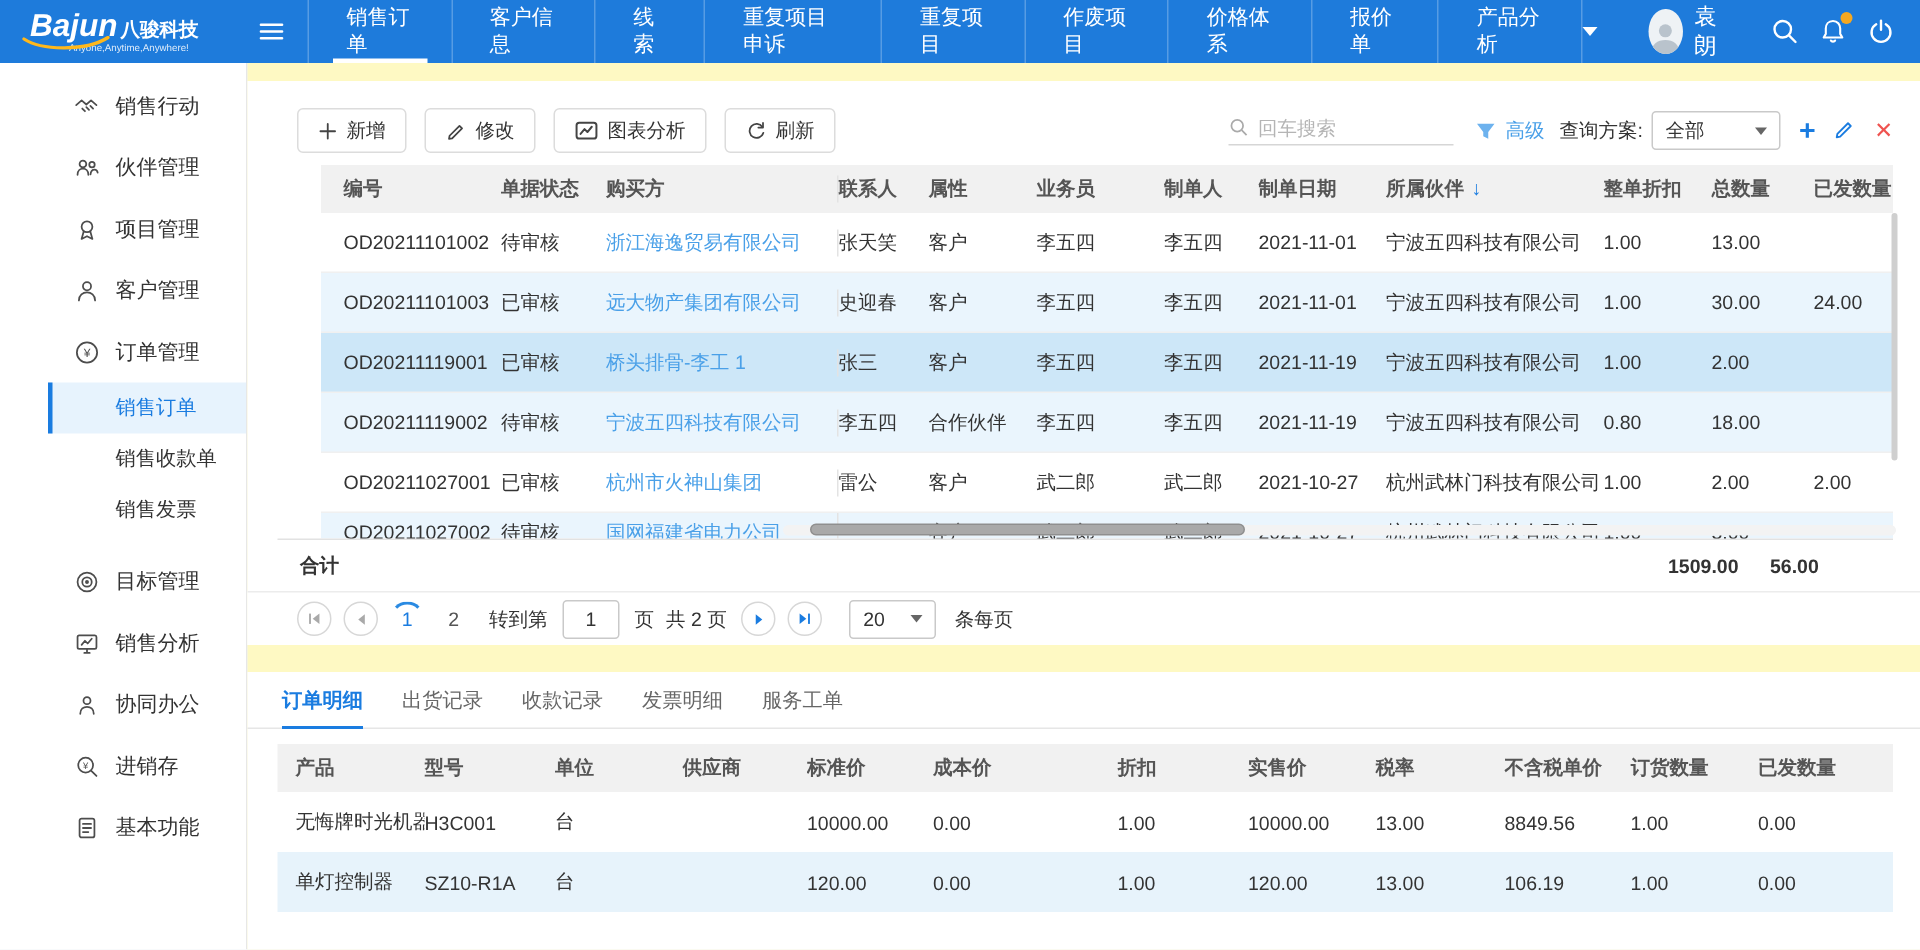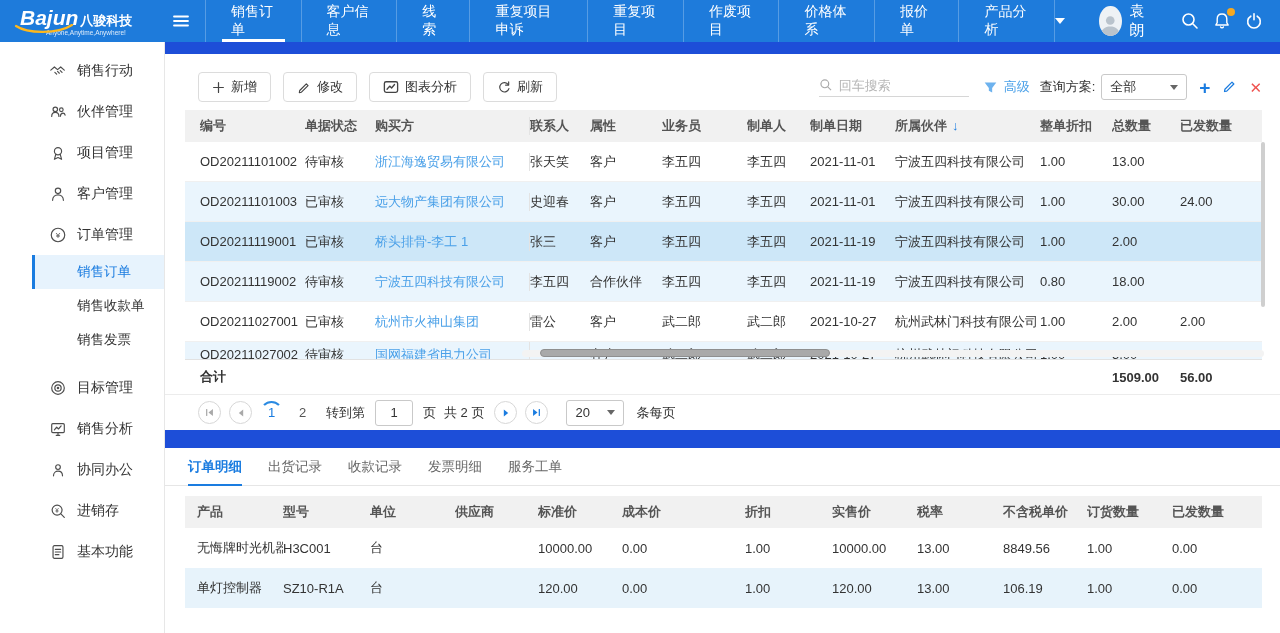--- a/index.html
+++ b/index.html
@@ -23,21 +23,21 @@
   .nav-right { margin-left:auto; display:flex; align-items:center; padding-right:16px; }
   .nav-caret { width:0; height:0; border-left:5px solid transparent; border-right:5px solid transparent; border-top:6px solid #fff; margin-right:34px; cursor:pointer; }
   .avatar { width:30px; height:30px; border-radius:50%; background:#eef2f5; display:flex; align-items:flex-end; justify-content:center; overflow:hidden; margin-right:8px; }
   .user-name { font-size:15px; margin-right:16px; }
   .nav-icon { position:relative; margin-left:12px; cursor:pointer; display:flex; align-items:center; }
   .badge-dot { position:absolute; top:-3px; right:-3px; width:8px; height:8px; border-radius:50%; background:#f6a821; }
 
   
   .main { flex:1; display:flex; min-height:0; }
   .sidebar { width:165px; flex:none; background:#fff; border-right:1px solid #e7e7e7; padding-top:8px; overflow:hidden;padding-left:32px; }
-  .content { flex:1; background:#1d4ed8; padding-top:12px; display:flex; flex-direction:column; min-width:0; }
+  .content { flex:1; background:#fef9c3; padding-top:12px; display:flex; flex-direction:column; min-width:0; }
 
   
   .side-item { height:41px; display:flex; align-items:center; padding-left:17px; font-size:14px; color:#333; cursor:pointer; }
   .side-item .sicon { width:18px; height:18px; margin-right:10px; display:flex; }
   .sicon svg { stroke:#4d4d4d; fill:none; stroke-width:1.3; stroke-linecap:round; stroke-linejoin:round; }
   .sub-item { height:34px; display:flex; align-items:center; padding-left:45px; font-size:13.5px; color:#333; cursor:pointer; position:relative; }
   .sub-item.active { background:#e7f3fd; color:#1a7ce0; }
   .sub-item.active::before { content:""; position:absolute; left:0; top:0; bottom:0; width:3px; background:#1a7ce0; }
   .side-group-gap { height:10px; }
 
@@ -55,21 +55,21 @@
   .scheme-label { color:#333; margin-right:6px; }
   .fake-select { height:26px; border:1px solid #c9c9c9; border-radius:3px; display:flex; align-items:center; padding:0 8px; cursor:pointer; background:#fff; }
   .fake-select .caret { width:0; height:0; border-left:4px solid transparent; border-right:4px solid transparent; border-top:5px solid #666; margin-left:auto; }
   .scheme-select { width:86px; }
   .mini-act { margin-left:12px; cursor:pointer; font-weight:bold; font-size:16px; line-height:1; }
   .mini-plus { color:#1a7ce0; font-size:19px; }
   .mini-x { color:#ef5350; font-size:15px; }
 
   
   .otable { margin:8px 18px 0 20px; }
-  .tr, .thr { display:flex; align-items:center; }
+  .tr, .thr { display:flex; align-items:center;margin-left:29px; }
   .thr { height:32px; background:#f1f1f1; font-weight:bold; color:#555; }
   .tr { height:40px; border-bottom:1px solid #f0f0f0; background:#fff; cursor:pointer; }
   .tr.zebra { background:#eaf5fd; }
   .tr.selected { background:#cde7f8; }
   .td, .th { flex:none; padding-right:6px; white-space:nowrap; overflow:hidden; }
   .c0{width:120px;padding-left:15px}.c1{width:70px}.c2{width:155px;border-right:1px solid transparent}
   .thr .c2, .tr .c2, .total-row .c2 { border-right:1px solid #e3e3e3; }
   .c3{width:60px}.c4{width:72px}.c5{width:85px}.c6{width:63px}.c7{width:85px}
   .c8{width:145px}.c9{width:72px}.c10{width:68px}.c11{flex:1}
   .link { color:#4aa0e8; cursor:pointer; }

